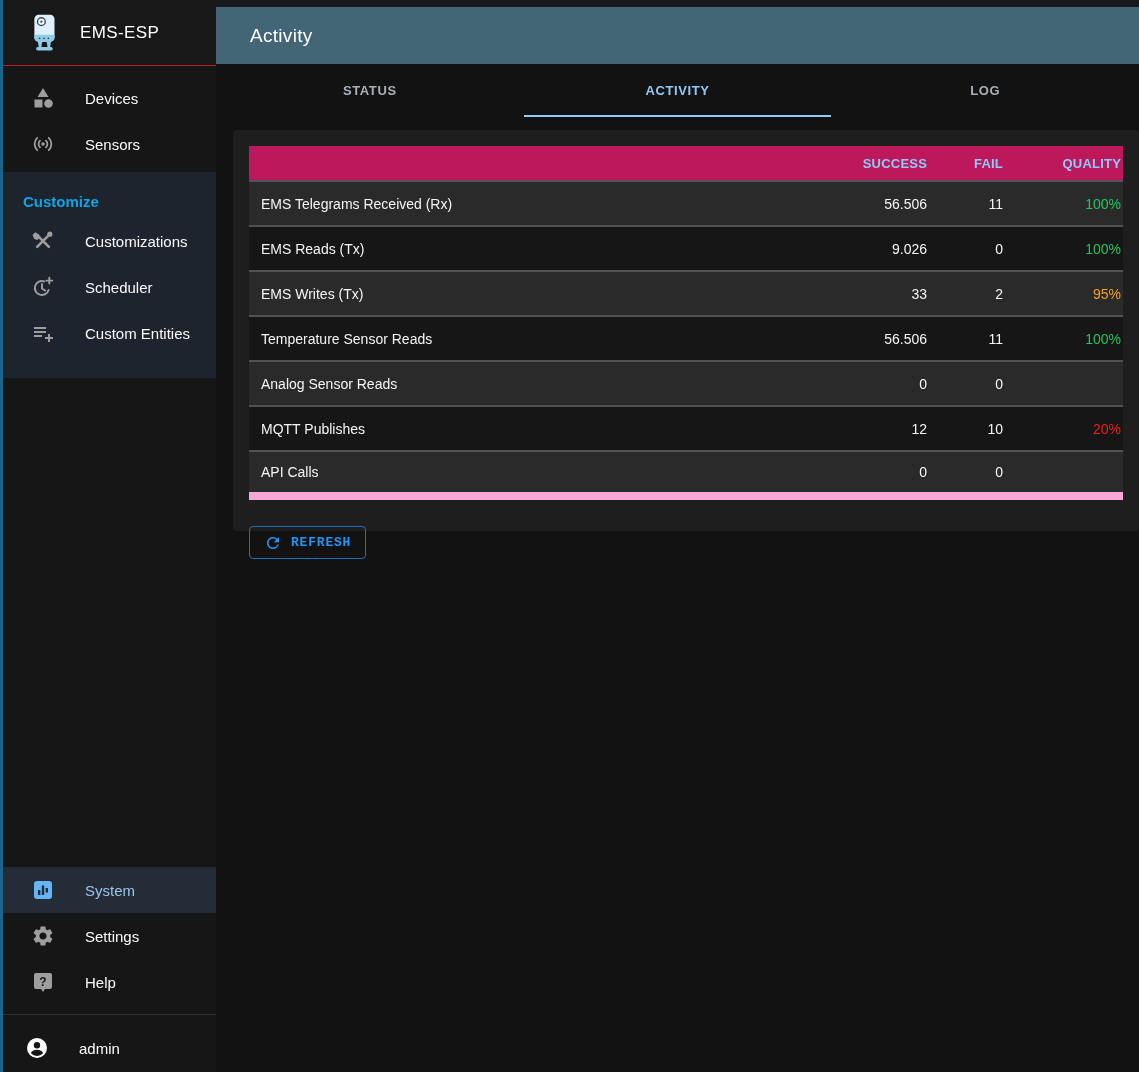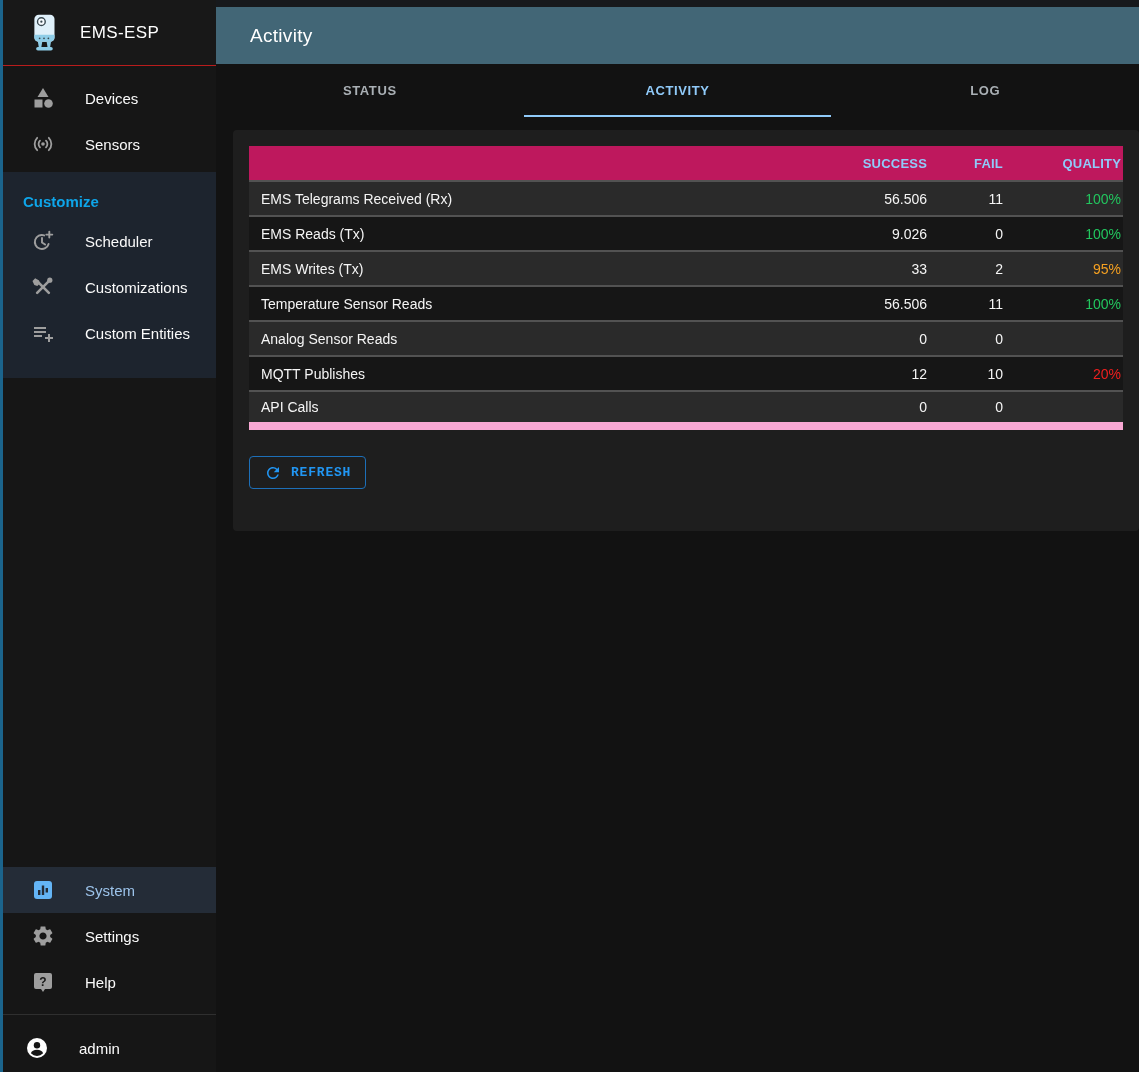--- a/index.html
+++ b/index.html
@@ -70,21 +70,21 @@
   table.stats col.c-label { width:auto; }
   table.stats col.c-success { width:140px; }
   table.stats col.c-fail { width:76px; }
   table.stats col.c-quality { width:120px; }
   table.stats thead tr { background:#be185d; height:35px; }
   table.stats th {
     font-size:13px; font-weight:700; color:#90caf9; text-align:right; letter-spacing:.2px;
     padding:0;
   }
   table.stats th.q, table.stats td.q { padding-right:2px; }
-  table.stats tbody tr { height:35px; }
+  table.stats tbody tr { height:45px; }
   table.stats tbody tr:nth-child(odd) { background:#2a2a2a; }
   table.stats tbody tr:nth-child(even) { background:#161616; }
   table.stats tbody td { border-top:2px solid #525252; font-size:14px; color:#f5f5f5; padding:0; }
   table.stats tbody tr:last-child td { border-bottom:8px solid #f9a8d4; }
   td.lbl { text-align:left; padding-left:12px !important; }
   td.num { text-align:right; }
 
   .refresh-btn {
     margin-top:26px; height:33px; min-width:113px; padding:0 14px;
     display:inline-flex; align-items:center; gap:9px;
@@ -140,38 +140,38 @@
         </svg>
       </span>
       <span class="nav-label">Sensors</span>
     </div>
   </nav>
 
   <div class="customize-card">
     <div class="subheader">Customize</div>
     <div class="nav-item">
       <span class="nav-icon">
-        <svg viewBox="0 0 24 24" fill="none" stroke="#9e9e9e" stroke-width="1.9" stroke-linecap="round">
-          <path d="M17.6 14.9A7 7 0 1 1 13.2 6.4"></path>
-          <path d="M11 9v4.4l3.1 2.2"></path>
-          <path d="M18.3 2.6v6M15.3 5.6h6"></path>
-        </svg>
-      </span>
-      <span class="nav-label">Scheduler</span>
-    </div>
-    <div class="nav-item">
-      <span class="nav-icon">
         <svg viewBox="0 0 24 24" fill="#9e9e9e">
           <rect x="2.5" y="10.7" width="19" height="2.6" rx="1.2" transform="rotate(45 12 12)"></rect>
           <rect x="2.5" y="10.7" width="19" height="2.6" rx="1.2" transform="rotate(-45 12 12)"></rect>
           <path d="M4.2 3.2 8 5.4l.9 3-2.6 2.6-3-.9L1.5 6z"></path>
           <circle cx="18.8" cy="5.2" r="2.6"></circle>
         </svg>
       </span>
       <span class="nav-label">Customizations</span>
+    </div>
+    <div class="nav-item">
+      <span class="nav-icon">
+        <svg viewBox="0 0 24 24" fill="none" stroke="#9e9e9e" stroke-width="1.9" stroke-linecap="round">
+          <path d="M17.6 14.9A7 7 0 1 1 13.2 6.4"></path>
+          <path d="M11 9v4.4l3.1 2.2"></path>
+          <path d="M18.3 2.6v6M15.3 5.6h6"></path>
+        </svg>
+      </span>
+      <span class="nav-label">Scheduler</span>
     </div>
     <div class="nav-item">
       <span class="nav-icon">
         <svg viewBox="0 0 24 24" fill="#9e9e9e">
           <path d="M3 6h12v2H3zM3 10h12v2H3zM3 14h8v2H3zM17 13h2v3h3v2h-3v3h-2v-3h-3v-2h3z"></path>
         </svg>
       </span>
       <span class="nav-label">Custom Entities</span>
     </div>
   </div>

